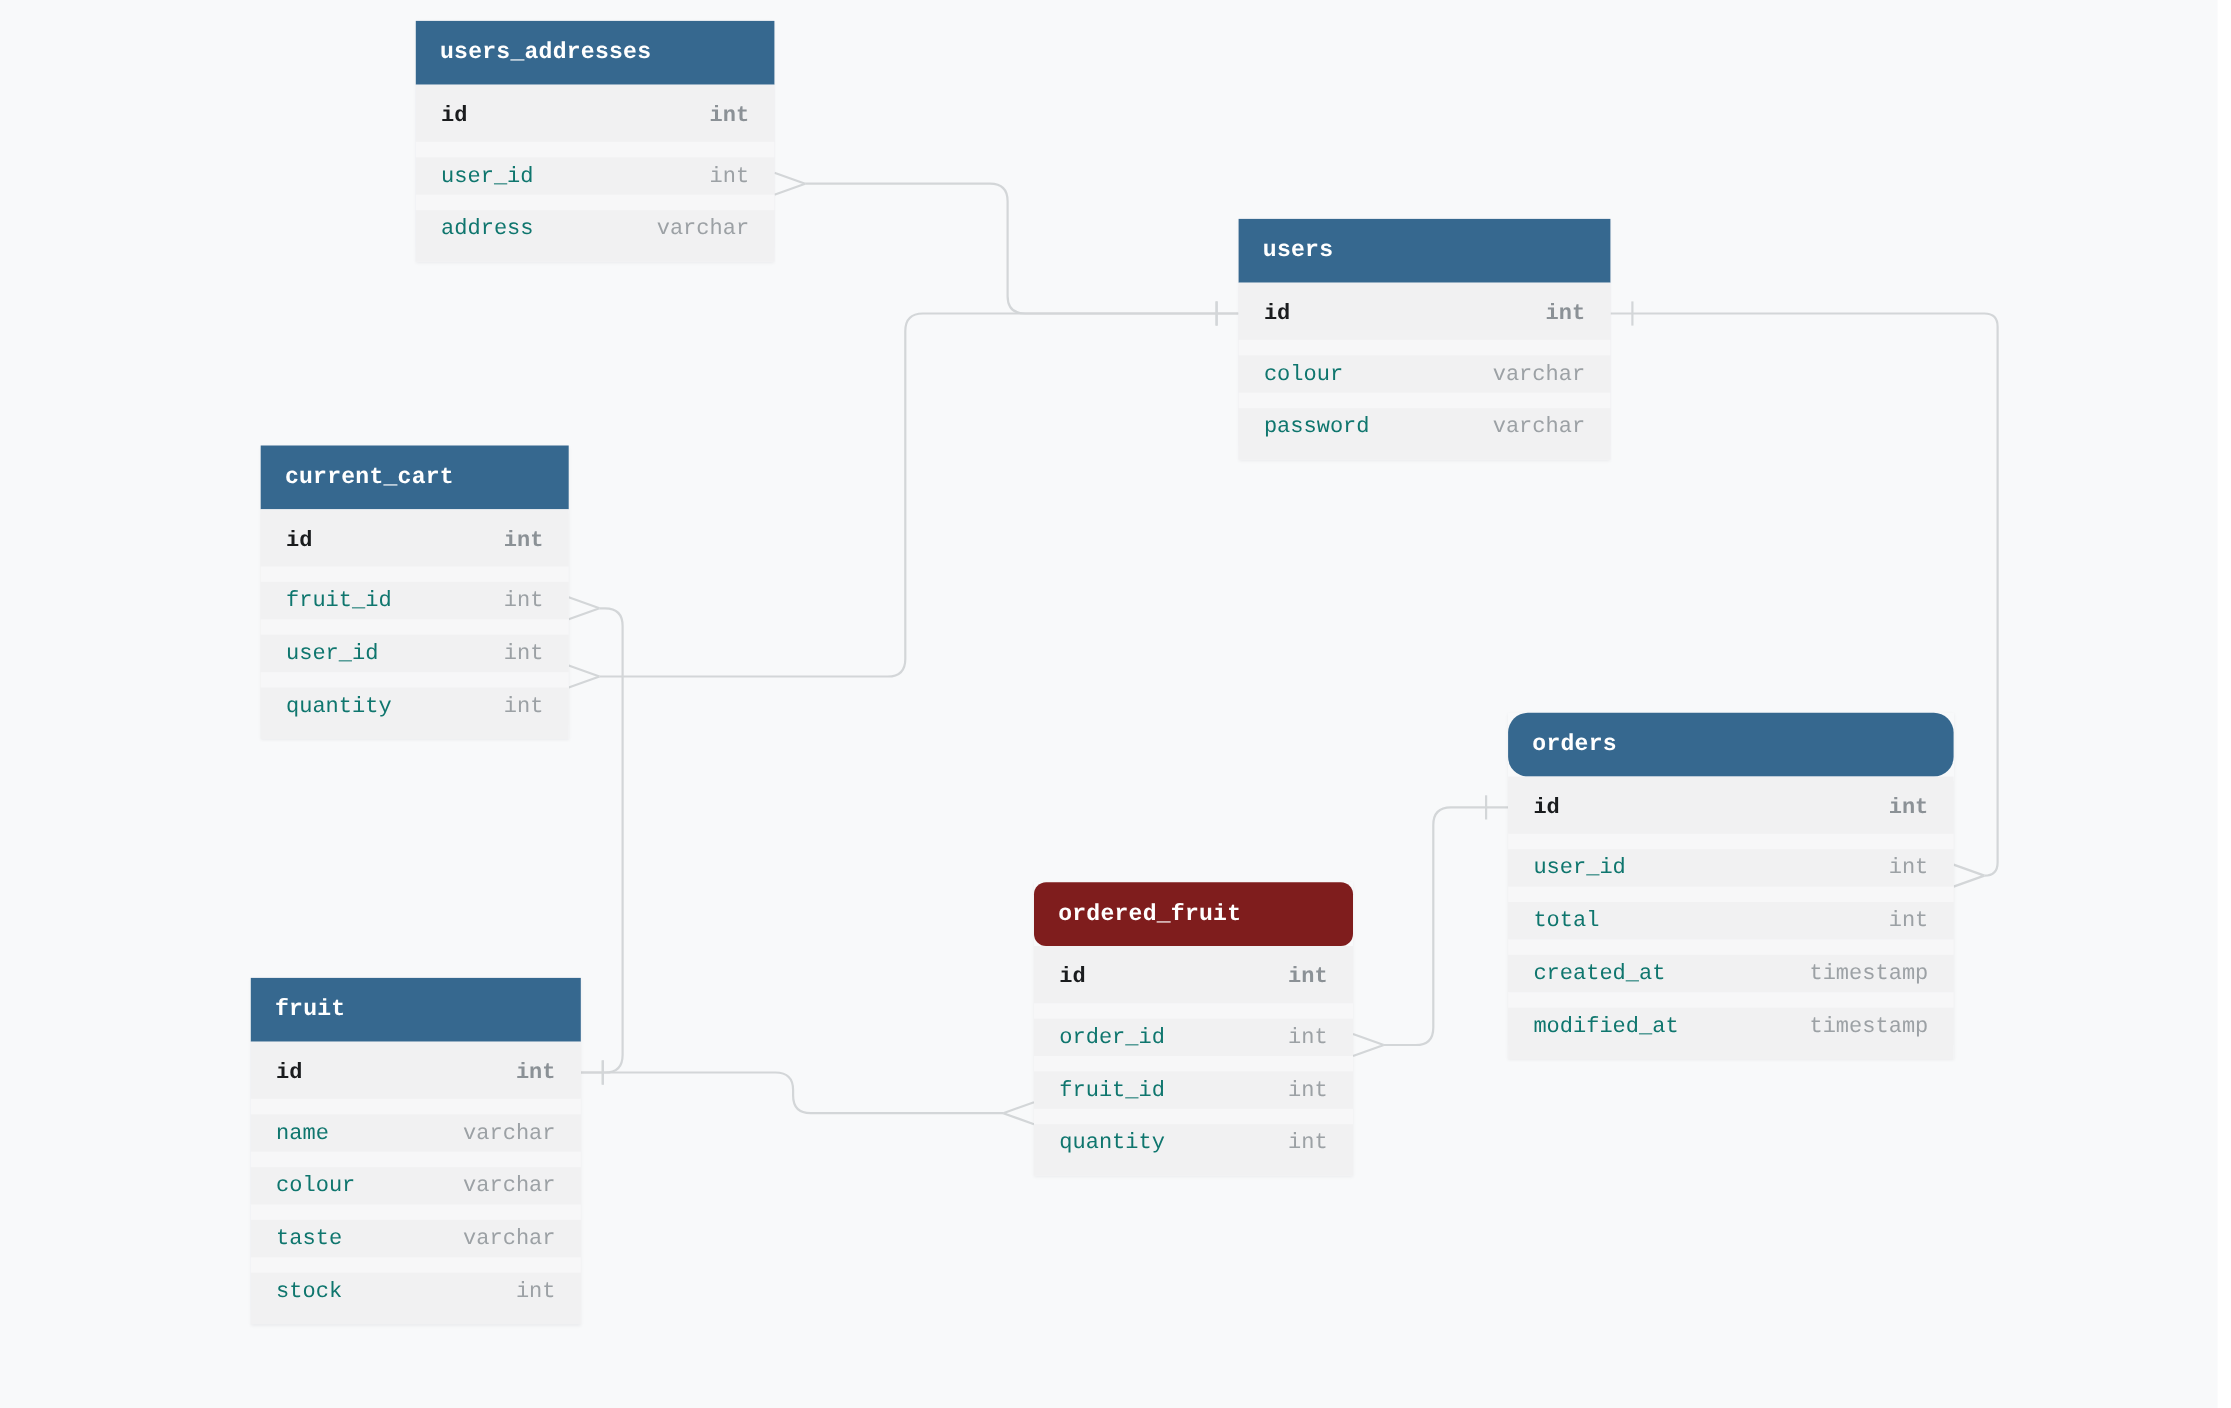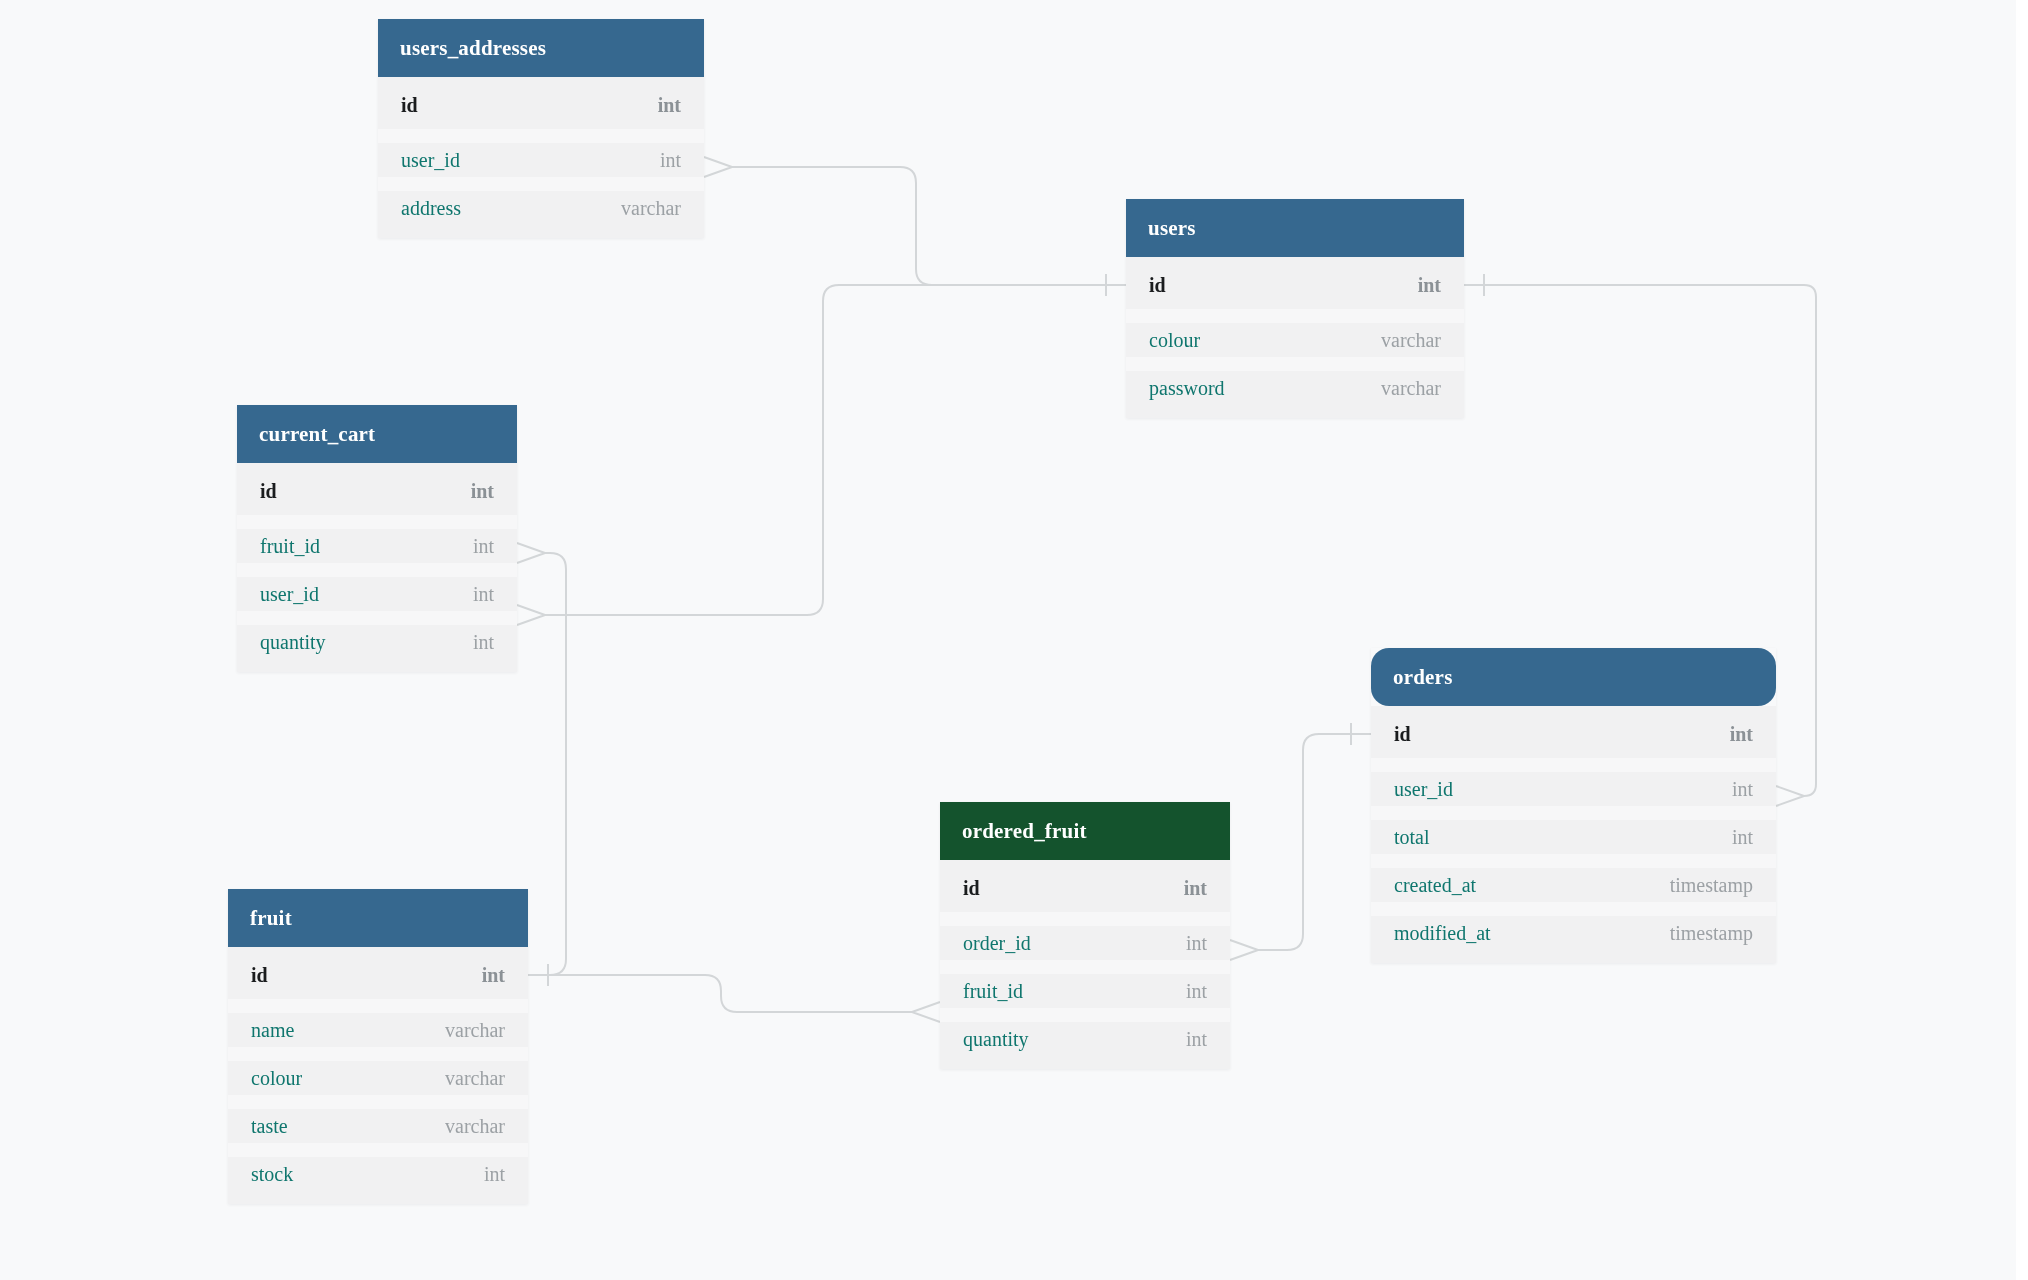--- a/index.html
+++ b/index.html
@@ -1,21 +1,21 @@
 <!DOCTYPE html>
 <html><head>
 <meta charset="utf-8">
 <style>
   html, body { margin: 0; padding: 0; }
   .canvas {
     position: relative;
     width: 2016px;
     height: 1280px;
     background: #F8F9FA;
-    font-family: Liberation Serif, serif;
+    font-family: Liberation Mono, monospace;
     overflow: hidden;
   }
   svg.connectors {
     position: absolute;
     left: 0; top: 0;
     width: 2028px; height: 1280px;
   }
   svg.connectors * { stroke: #D3D6D8; stroke-width: 2; fill: none; }
   .table {
     position: absolute;
@@ -169,21 +169,21 @@
           <span class="fname">taste</span>
           <span class="ftype">varchar</span>
         </div>
         <div class="frow" style="background: rgb(241, 241, 242); border-top-color: rgb(247, 247, 248);">
           <span class="fname">stock</span>
           <span class="ftype">int</span>
         </div>
       </div>
     </div>
     <div class="table" style="left: 940px; top: 802px; width: 290px;">
-      <div class="thead" style="background: #14532d; color: rgb(255, 255, 255);">
+      <div class="thead" style="background: #7f1d1d; color: rgb(255, 255, 255); border-radius: 11px;">
         <span>ordered_fruit</span>
       </div>
       <div class="tbody" style="background: rgb(241, 241, 242);">
         <div class="frow pk" style="background: rgb(241, 241, 242); border-top-color: rgb(247, 247, 248);">
           <span class="fname">id</span>
           <span class="ftype">int</span>
         </div>
         <div class="frow" style="background: rgb(241, 241, 242); border-top-color: rgb(247, 247, 248);">
           <span class="fname">order_id</span>
           <span class="ftype">int</span>

